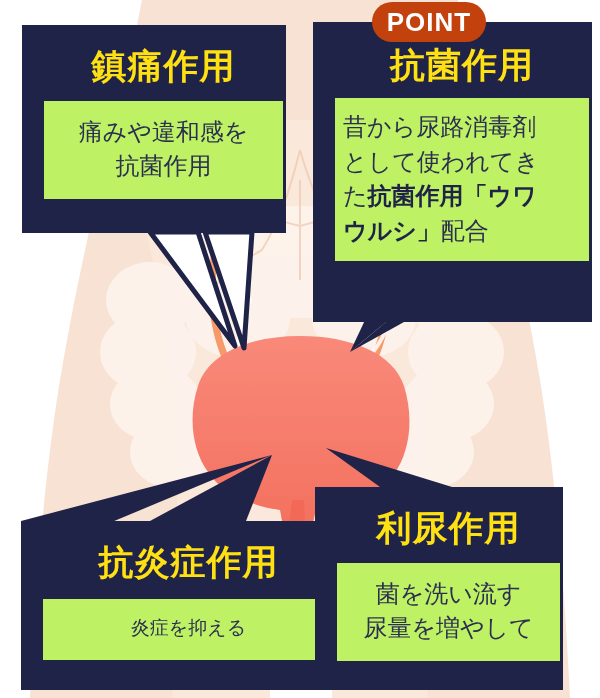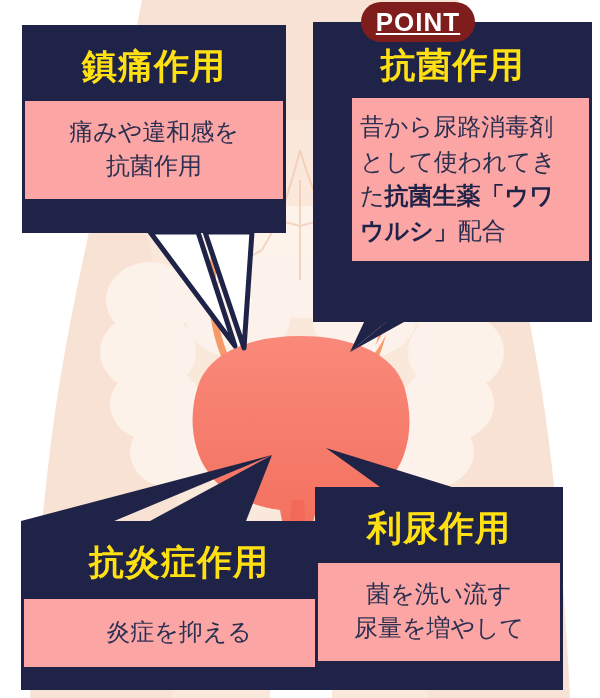--- a/index.html
+++ b/index.html
@@ -27,31 +27,32 @@
     height: 698px;
   }
 
   
   .callout {
     position: absolute;
     box-sizing: border-box;
     background: #1f2347;
     border: 3px solid #1f2347;
     z-index: 20;
+    padding-left: 19px;
   }
   .callout-title {
     color: #ffe013;
     font-weight: bold;
     text-align: center;
     letter-spacing: 1px;
     line-height: 1.05;
     white-space: nowrap;
   }
   .callout-body {
-    background: #fca5a5;
+    background: #bef264;
     color: #2c3050;
     text-align: center;
     line-height: 1.42;
   }
   .callout-body b {
     font-weight: bold;
     color: #1f2347;
   }
 
   
@@ -75,67 +76,65 @@
   }
   #box-antibacterial .callout-title {
     font-size: 35px;
     padding: 22px 0 14px 0;
   }
   #box-antibacterial .callout-body {
     font-size: 24px;
     padding: 12px 8px 12px 8px;
     text-align: left;
     line-height: 1.45;
-    margin-left: 36px;
   }
 
   
   #box-antiinflammatory {
     left: 21px; top: 521px;
     width: 316px; height: 169px;
   }
   #box-antiinflammatory .callout-title {
     font-size: 35px;
     padding: 20px 0 18px 0;
   }
   #box-antiinflammatory .callout-body {
-    font-size: 24px;
+    font-size: 19px;
     padding: 16px 10px 18px 10px;
   }
 
   
   #box-diuretic {
     left: 315px; top: 487px;
     width: 248px; height: 203px;
   }
   #box-diuretic .callout-title {
     font-size: 35px;
     padding: 20px 0 16px 0;
   }
   #box-diuretic .callout-body {
     font-size: 24px;
     padding: 14px 10px 16px 10px;
   }
 
   
   #point-badge {
     position: absolute;
-    left: 361px; top: 2px;
+    left: 372px; top: 2px;
     width: 114px; height: 40px;
-    background: #7f1d1d;
+    background: #c2410c;
     border-radius: 20px;
     color: #ffffff;
     font-size: 26px;
     font-weight: bold;
     letter-spacing: 1px;
     display: flex;
     align-items: center;
     justify-content: center;
     z-index: 30;
-    text-decoration: underline;
   }
 
   
   #tails {
     position: absolute;
     left: 0; top: 0;
     width: 600px; height: 698px;
     z-index: 15;
     pointer-events: none;
   }
@@ -236,21 +235,21 @@
       <div>痛みや違和感を</div>
       <div>抗菌作用</div>
     </div>
   </div>
 
   <div class="callout" id="box-antibacterial">
     <div class="callout-title">抗菌作用</div>
     <div class="callout-body">
       <div>昔から尿路消毒剤</div>
       <div>として使われてき</div>
-      <div>た<b>抗菌生薬「ウワ</b></div>
+      <div>た<b>抗菌作用「ウワ</b></div>
       <div><b>ウルシ」</b>配合</div>
     </div>
   </div>
 
   <div id="point-badge">
     <span>POINT</span>
   </div>
 
   <div class="callout" id="box-antiinflammatory">
     <div class="callout-title">抗炎症作用</div>

